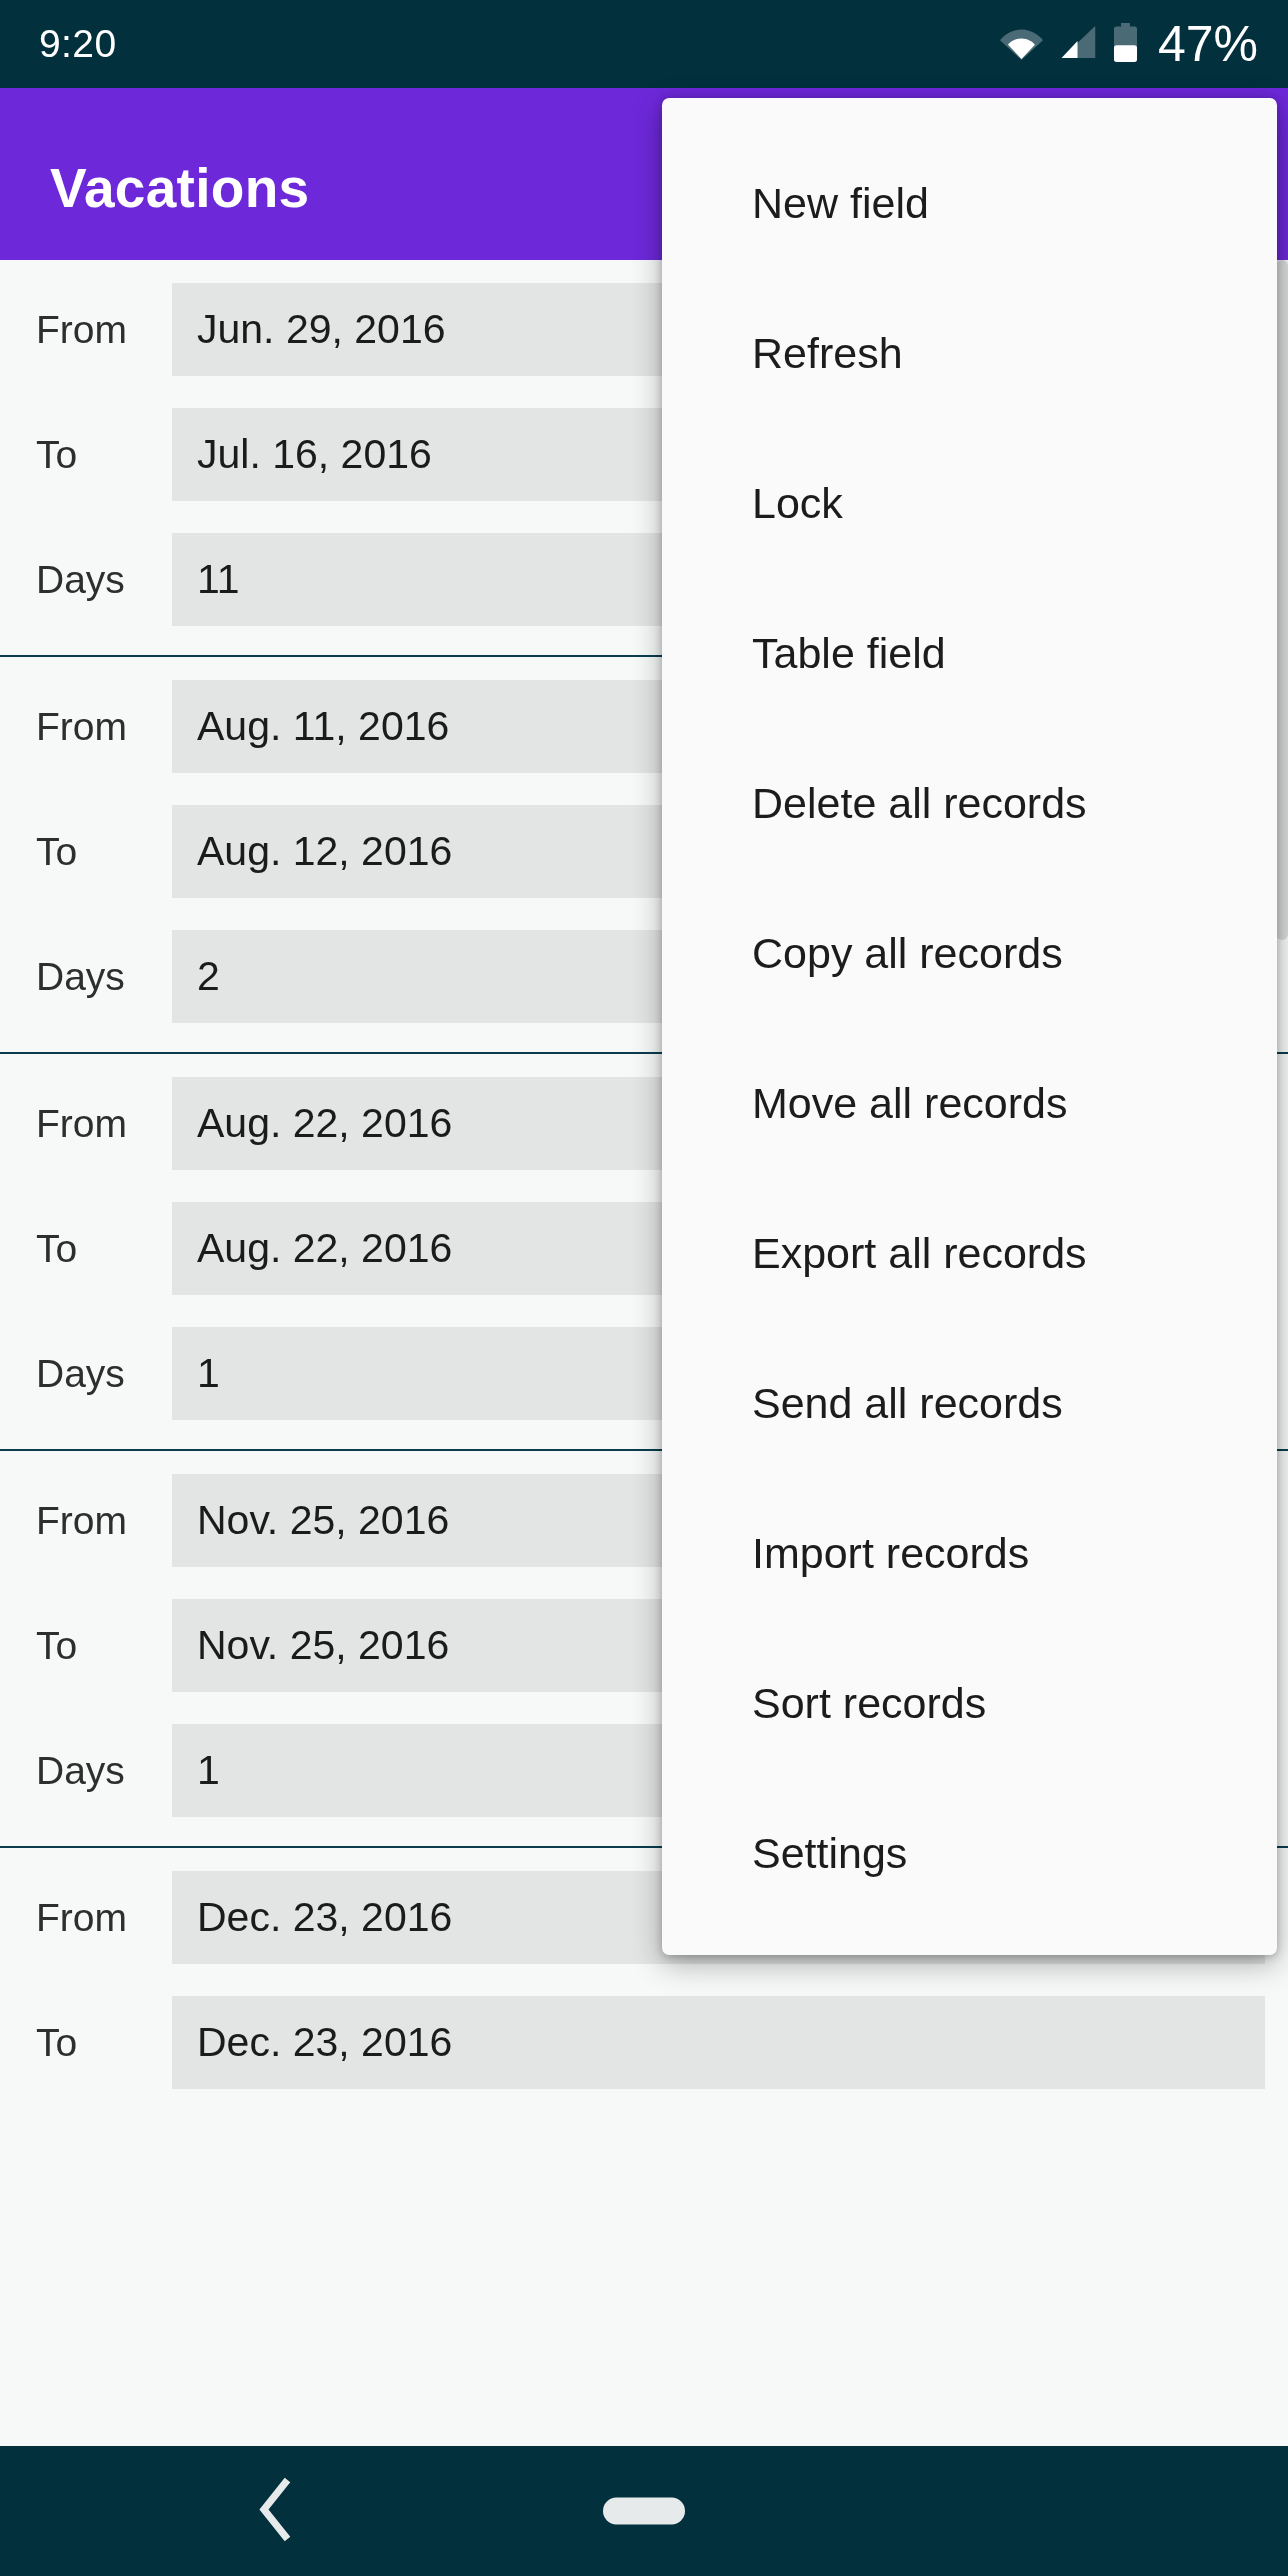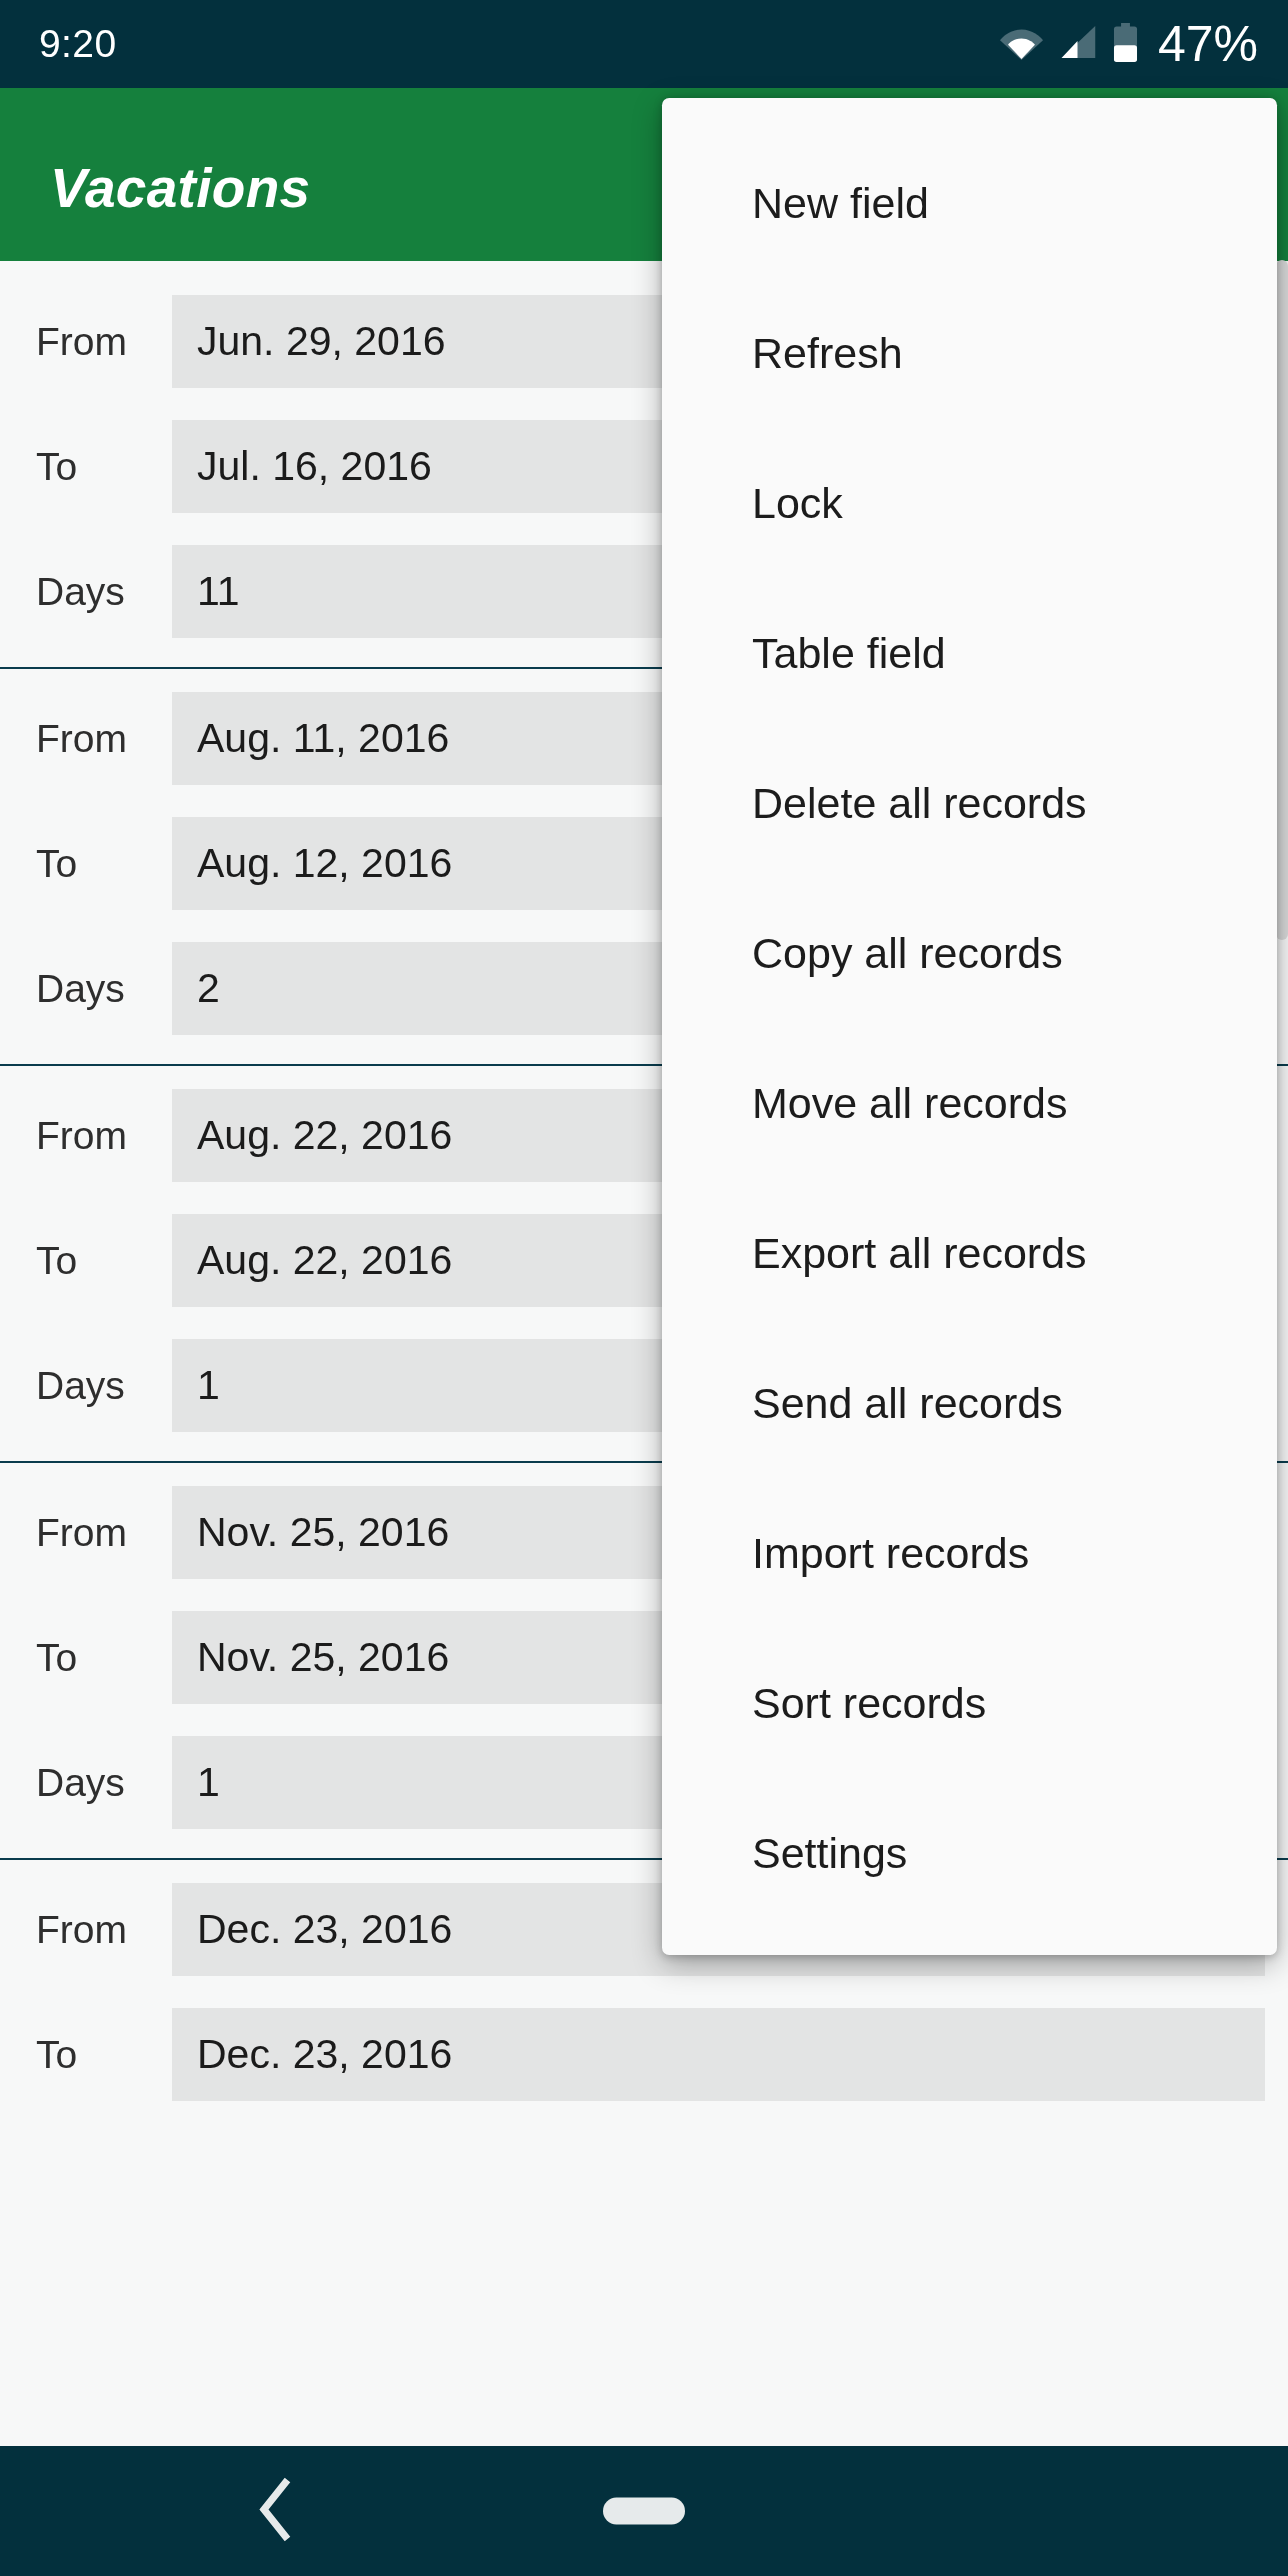--- a/index.html
+++ b/index.html
@@ -19,31 +19,30 @@
     padding:0 30px 1px 39px;
   }
   #status-clock { font-size:39px; font-weight:400; letter-spacing:0.4px; line-height:1; }
   #status-right { display:flex; align-items:center; gap:14.3px; }
   .sb-icon { display:block; }
   #battery-pct { font-size:50px; font-weight:400; line-height:1; margin-left:3.6px; }
 
   
   #app-bar {
     position:absolute; top:88px; left:0; width:1288px; height:173px;
-    background:#15803d;
-    font-style:italic;
+    background:#6d28d9;
   }
   #app-title {
     position:absolute; left:50px; bottom:41px;
     font-size:55px; font-weight:700; color:#ffffff; letter-spacing:0.3px;
   }
 
   
   #record-list {
-    position:absolute; top:272px; left:0; width:1288px; height:2186px;
+    position:absolute; top:260px; left:0; width:1288px; height:2186px;
     background:#f7f8f8;
   }
   .record { position:relative; }
   .record + .record { border-top:2.7px solid #0a3c4d; }
   .record-inner { padding:23px 0 29px 0; }
   .field-row {
     display:flex; align-items:stretch; height:93px; margin-bottom:32px;
   }
   .field-row:last-child { margin-bottom:0; }
   .field-label {

